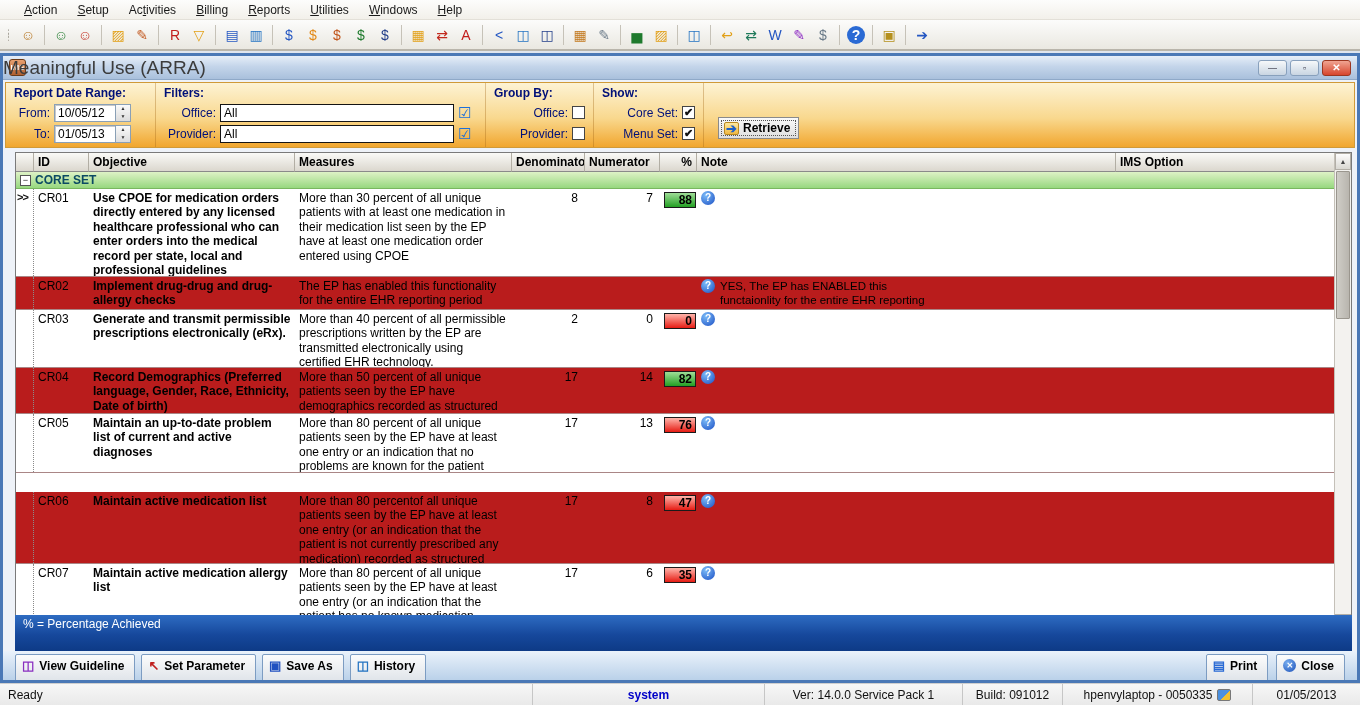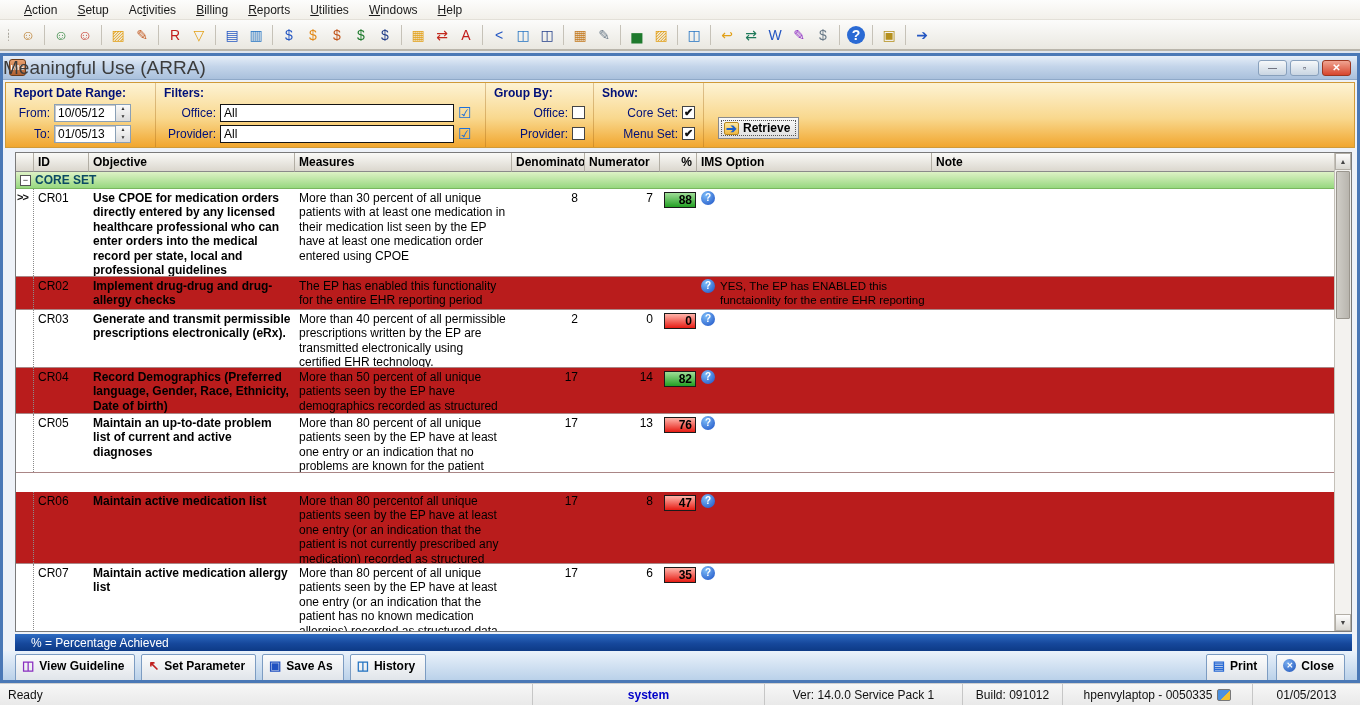--- a/index.html
+++ b/index.html
@@ -65,21 +65,21 @@
   .fillrow { display:flex; background:#fff; flex:1; }
   .fill-ind { width:18px; border-right:1px dotted #8a8a8a; }
 
   
   .vscroll { position:absolute; top:0; right:0; bottom:0; width:17px; background:#f3f2ef; border-left:1px solid #c4c0b8; }
   .sb-btn { height:17px; background:linear-gradient(#fdfdfd,#d9d7d1); border:1px solid #b2aea6; font-size:7px; text-align:center; line-height:15px; color:#444; }
   .sb-btn.down { position:absolute; bottom:0; left:0; right:0; }
   .sb-thumb { position:absolute; top:18px; left:1px; right:1px; height:148px; background:linear-gradient(90deg,#cfcdc7,#b8b5ae); border:1px solid #9a968e; border-radius:1px; }
 
   
-  .legendbar { position:absolute; left:12px; right:5px; bottom:29px; height:17px; background:linear-gradient(#2e6cc2,#16489c 55%,#0d3a86); color:#fff; font-size:12px; line-height:19px; padding-left:16px; }
+  .legendbar { position:absolute; left:12px; right:5px; bottom:29px; height:36px; background:linear-gradient(#2e6cc2,#16489c 55%,#0d3a86); color:#fff; font-size:12px; line-height:19px; padding-left:8px; }
   .btnbar { position:absolute; left:0; right:0; bottom:0; height:29px; background:linear-gradient(#eaf2fb,#bad1e9); display:flex; padding:3px 12px 0 12px; gap:6px; overflow:hidden; }
   .wbtn { height:30px; padding:0 10px 8px 6px; display:flex; align-items:flex-start; gap:5px; background:linear-gradient(#fcfcfc,#dde2e8); border:1px solid #7c9cc2; border-radius:2px; font-size:12px; font-weight:bold; color:#000; padding-top:4px; }
   .wbtn .bic { font-size:13px; line-height:13px; }
   .rightbtns { margin-left:auto; display:flex; gap:8px; }
   .close-circle { width:13px; height:13px; border-radius:50%; background:radial-gradient(circle at 35% 30%,#78aef0,#1c50b8); color:#fff; font-size:8px; font-weight:bold; text-align:center; line-height:13px; }
 
   
   .statusbar { position:absolute; left:0; bottom:0; width:1360px; height:22px; background:linear-gradient(#f7f7f7,#e9e9e9); border-top:1px solid #cfcfcf; display:flex; align-items:center; font-size:12px; color:#111; }
   .st-seg { height:100%; display:flex; align-items:center; justify-content:center; border-left:1px solid #c6c6c6; padding:0 8px; }
   .st-ready { flex:1; justify-content:flex-start; border-left:none; }
@@ -233,22 +233,22 @@
 
   <div class="gridwrap">
     <div class="ghead" id="grid-head">
         <div class="gh-cell" style="width: 18px;"></div>
         <div class="gh-cell" style="width: 55px;">ID</div>
         <div class="gh-cell" style="width: 206px;">Objective</div>
         <div class="gh-cell" style="width: 217px;">Measures</div>
         <div class="gh-cell" style="width: 73px;">Denominator</div>
         <div class="gh-cell" style="width: 75px;">Numerator</div>
         <div class="gh-cell" style="width: 37px; text-align: right;">%</div>
+        <div class="gh-cell" style="flex: 1 1 0%;">Note</div>
         <div class="gh-cell" style="width: 235px;">IMS Option</div>
-        <div class="gh-cell" style="flex: 1 1 0%;">Note</div>
       </div>
     <div class="gbody" id="grid-body">
         <div class="grouprow">
           <div class="expand-box">−</div>
           <div class="group-label">CORE SET</div>
         </div>
         <div class="grow" style="height: 88px;">
           <div class="gcell c-ind" style="width: 18px;">&gt;&gt;</div>
           <div class="gcell " style="width: 55px;">CR01</div>
           <div class="gcell c-obj" style="width: 206px;">Use CPOE for medication orders directly entered by any licensed healthcare professional who can enter orders into the medical record per state, local and professional guidelines</div>

